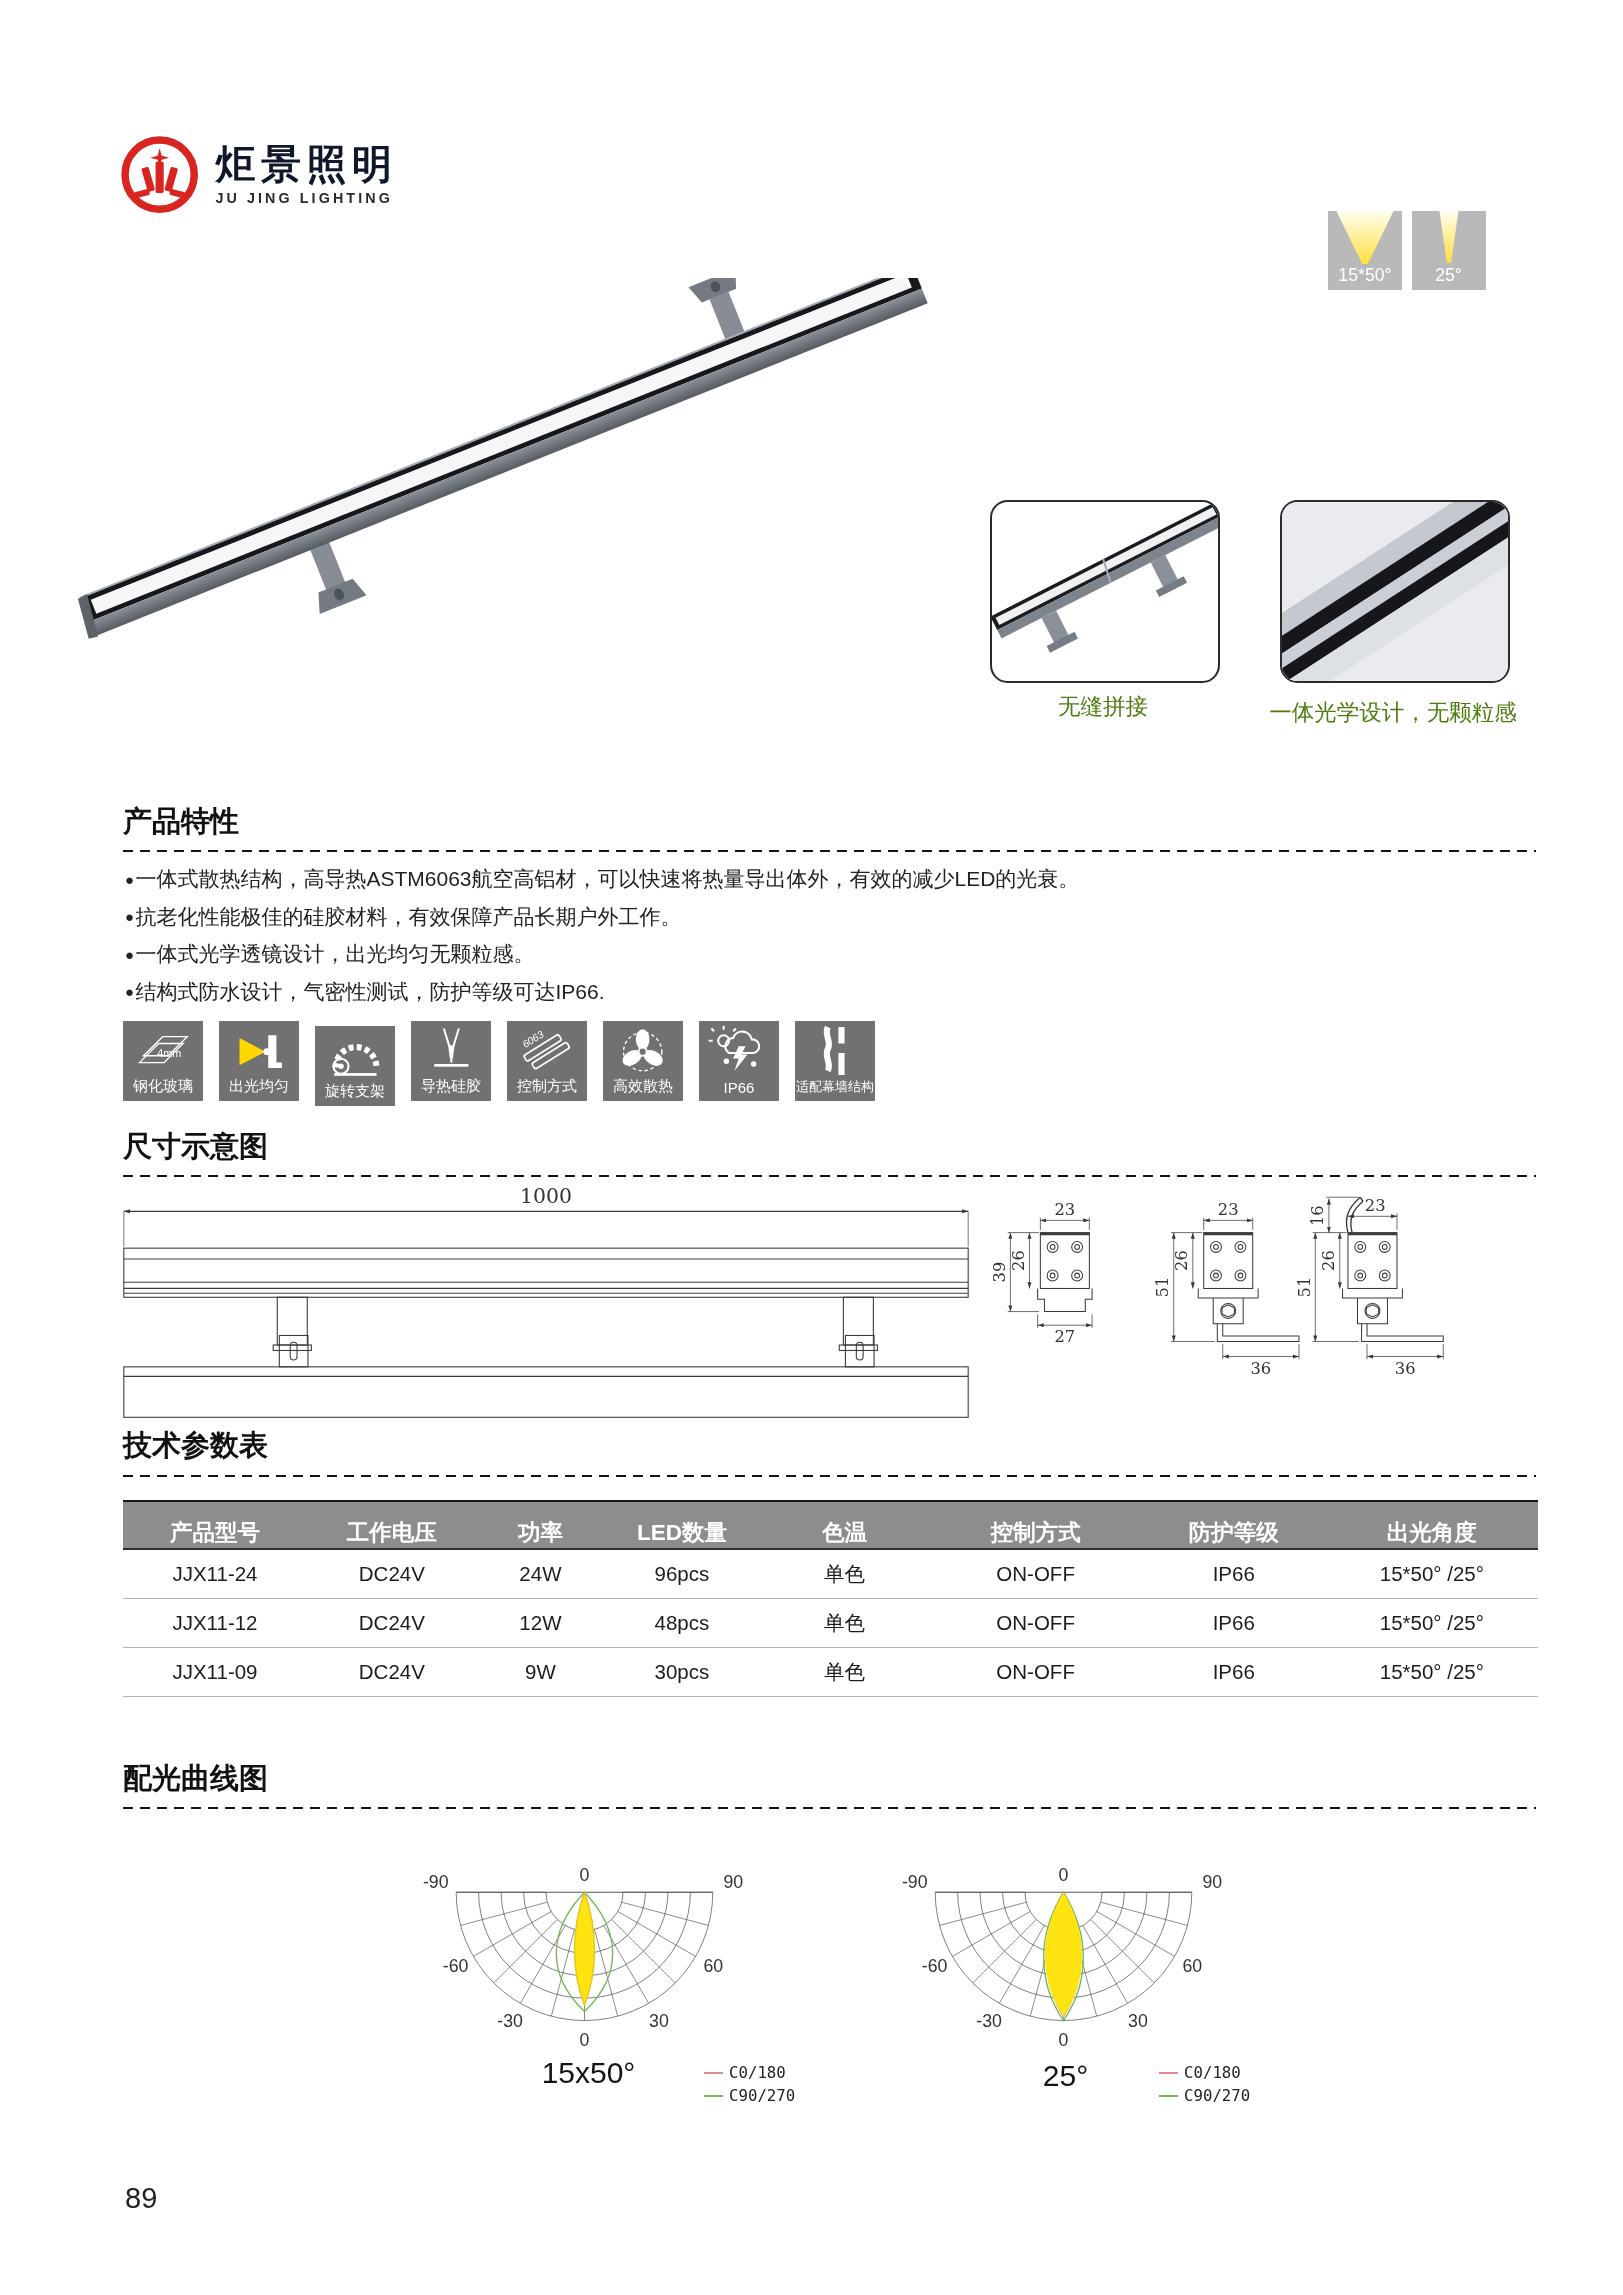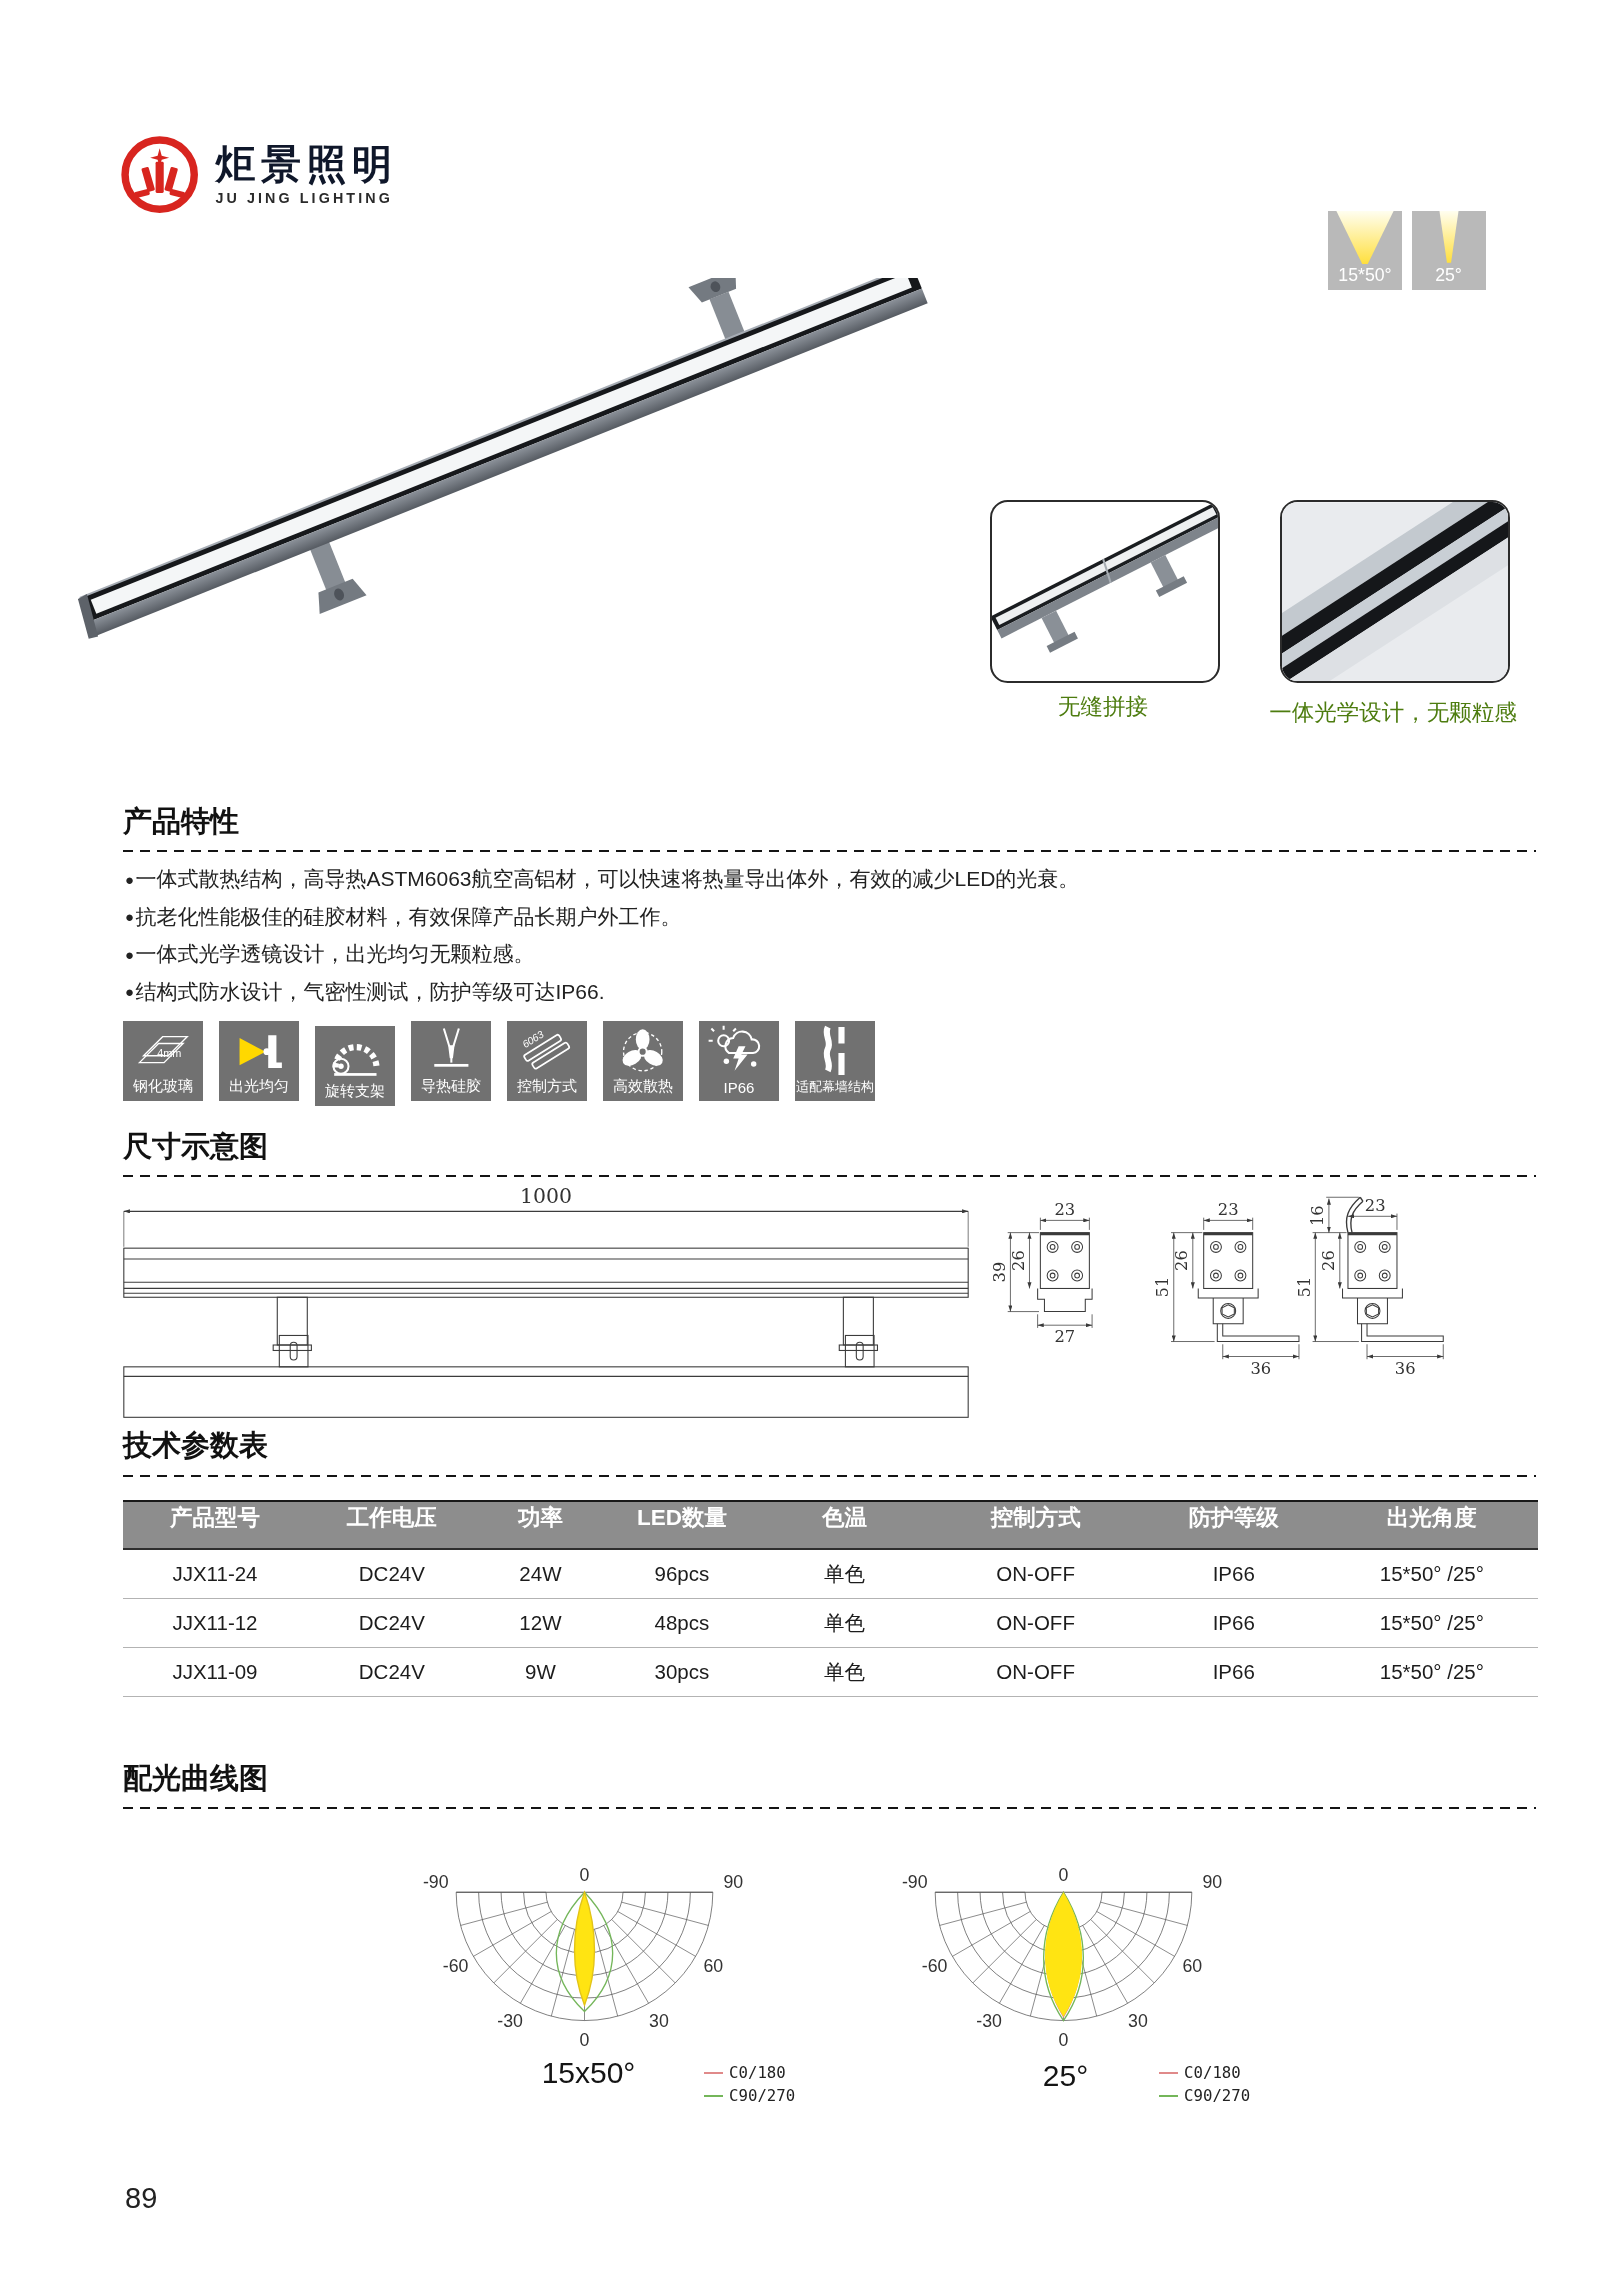--- a/index.html
+++ b/index.html
@@ -34,21 +34,21 @@
   
   .tiles{left:123px;top:1016px;display:flex;gap:16px;align-items:center;}
   .tile{width:80px;height:80px;background:#717171;position:relative;flex:none;}
   .tile.offset{margin-top:9.5px;}
   .tile .t-lbl{position:absolute;bottom:4.8px;width:100%;text-align:center;color:#fff;font-size:15px;white-space:nowrap;}
   .tile .t-lbl.small{font-size:13px;}
   .tile svg{position:absolute;left:0;top:2.7px;}
 
   
   .spec-table{left:123px;top:1500px;width:1415px;border-top:2.7px solid #191919;}
-  .spec-head{display:flex;background:#8d8d8d;height:46px;align-items:flex-start;border-bottom:2px solid #2e2e2e;}
+  .spec-head{display:flex;background:#8d8d8d;height:46px;align-items:flex-end;border-bottom:2px solid #2e2e2e;}
   .spec-head .cell{color:#fff;font-weight:bold;font-size:22.5px;text-align:center;}
   .spec-row{display:flex;height:48px;align-items:center;border-bottom:1.4px solid #b3b3b3;}
   .spec-row .cell{font-size:20.5px;color:#1c1c1c;text-align:center;}
   .cell:nth-child(1){width:13%;}
   .cell:nth-child(2){width:12%;}
   .cell:nth-child(3){width:9%;}
   .cell:nth-child(4){width:11%;}
   .cell:nth-child(5){width:12%;}
   .cell:nth-child(6){width:15%;}
   .cell:nth-child(7){width:13%;}

